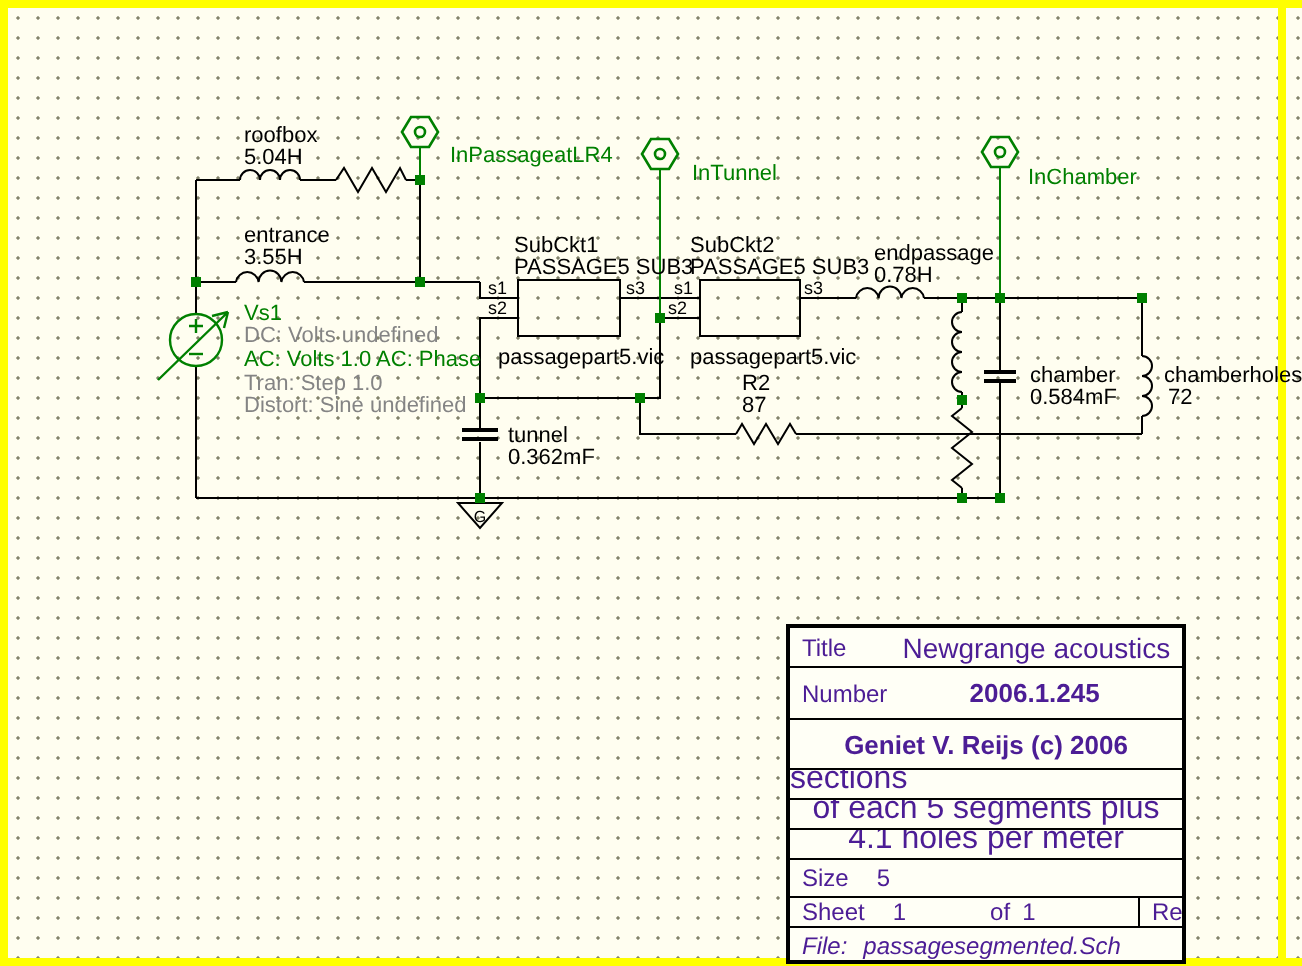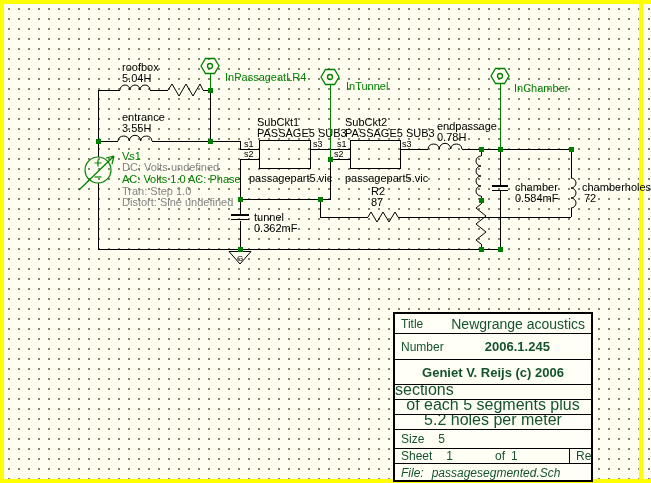--- a/index.html
+++ b/index.html
@@ -18,21 +18,21 @@
   svg.sch{position:absolute;left:0;top:0;}
   svg .t{font-family:"Liberation Sans",sans-serif;font-size:11px;fill:#000000;}
   svg .tg{fill:#008000;}
   svg .tgr{fill:#848484;}
   svg .tp{font-size:9px;}
   svg .tground{font-size:8px;}
   
   .tblock{
     position:absolute;left:393px;top:312px;width:200px;height:170px;
     background:#fffff6;border:2px solid #000;box-sizing:border-box;
-    font-family:"Liberation Sans",sans-serif;color:#14532d;
+    font-family:"Liberation Sans",sans-serif;color:#4c1d95;
   }
   .tb-row{box-sizing:border-box;border-bottom:1px solid #000;display:flex;align-items:center;overflow:hidden;}
   .tb-row:last-child{border-bottom:none;}
   .r1{height:20px;font-size:12px;}
   .r2{height:26px;font-size:12px;}
   .r3{height:25px;}
   .r4,.r5,.r6{height:15px;font-size:16px;justify-content:center;align-items:flex-end;}
   .r7{height:19px;font-size:12px;padding:0;}
   .r8{height:15px;font-size:12px;padding:0;}
   .r9{height:18px;font-size:12px;font-style:italic;}
@@ -218,21 +218,21 @@
     <div class="tb-row r3">
       <b>Geniet V. Reijs (c) 2006</b>
     </div>
     <div class="tb-row r4">
       <span>Passage is build of two sections</span>
     </div>
     <div class="tb-row r5">
       <span>of each 5 segments plus</span>
     </div>
     <div class="tb-row r6">
-      <span>5.2 holes per meter</span>
+      <span>4.1 holes per meter</span>
     </div>
     <div class="tb-row r7 split">
       <div class="cellR">
         <span>Size</span>
         <span class="val">5</span>
       </div>
     </div>
     <div class="tb-row r8 split">
       <div class="cellL">
         <span>Sheet</span>

